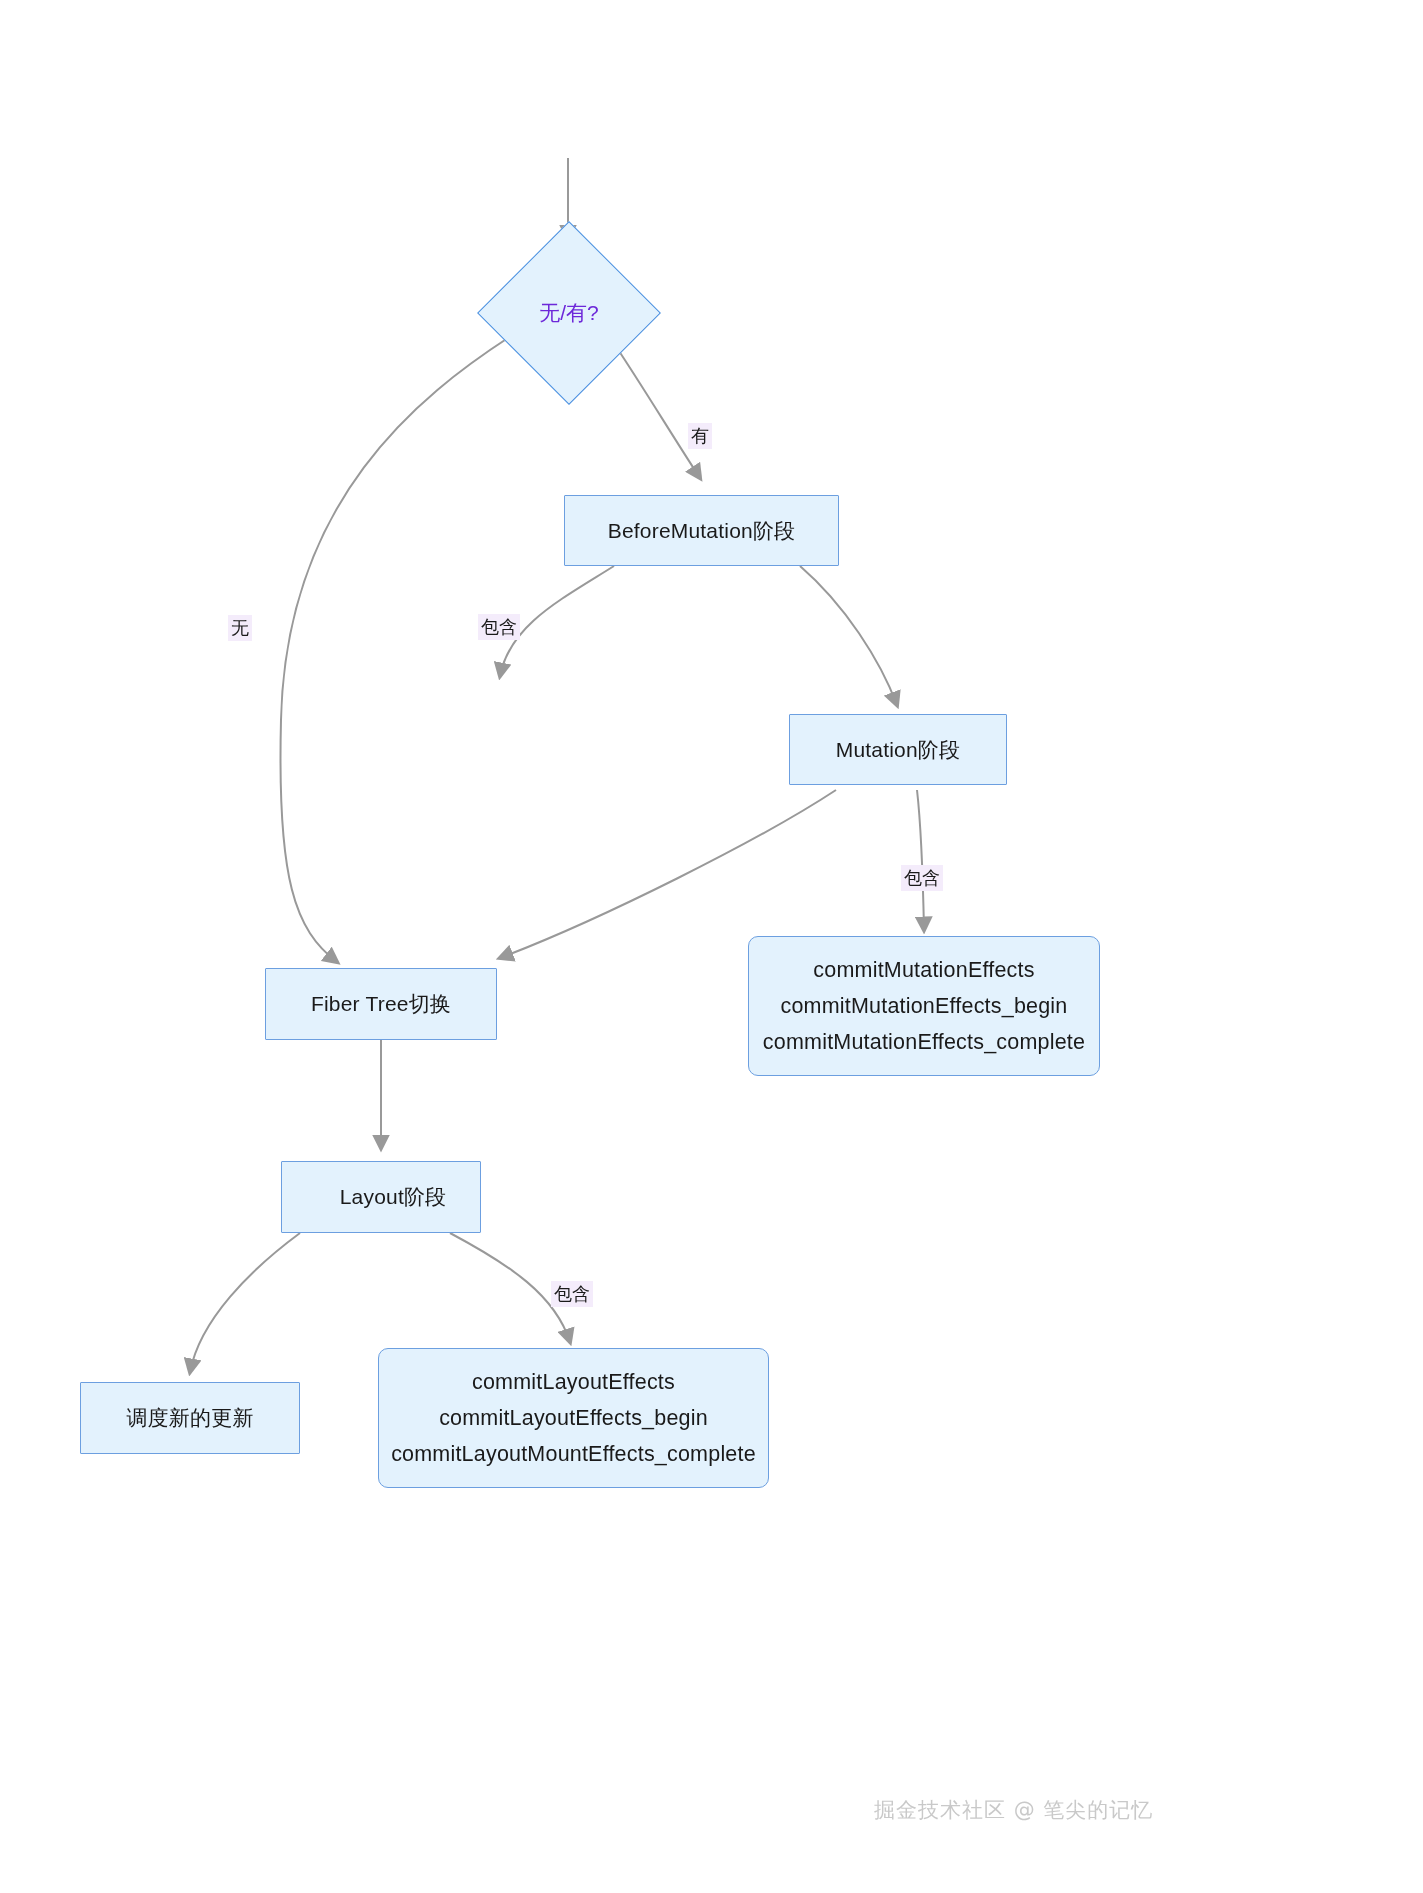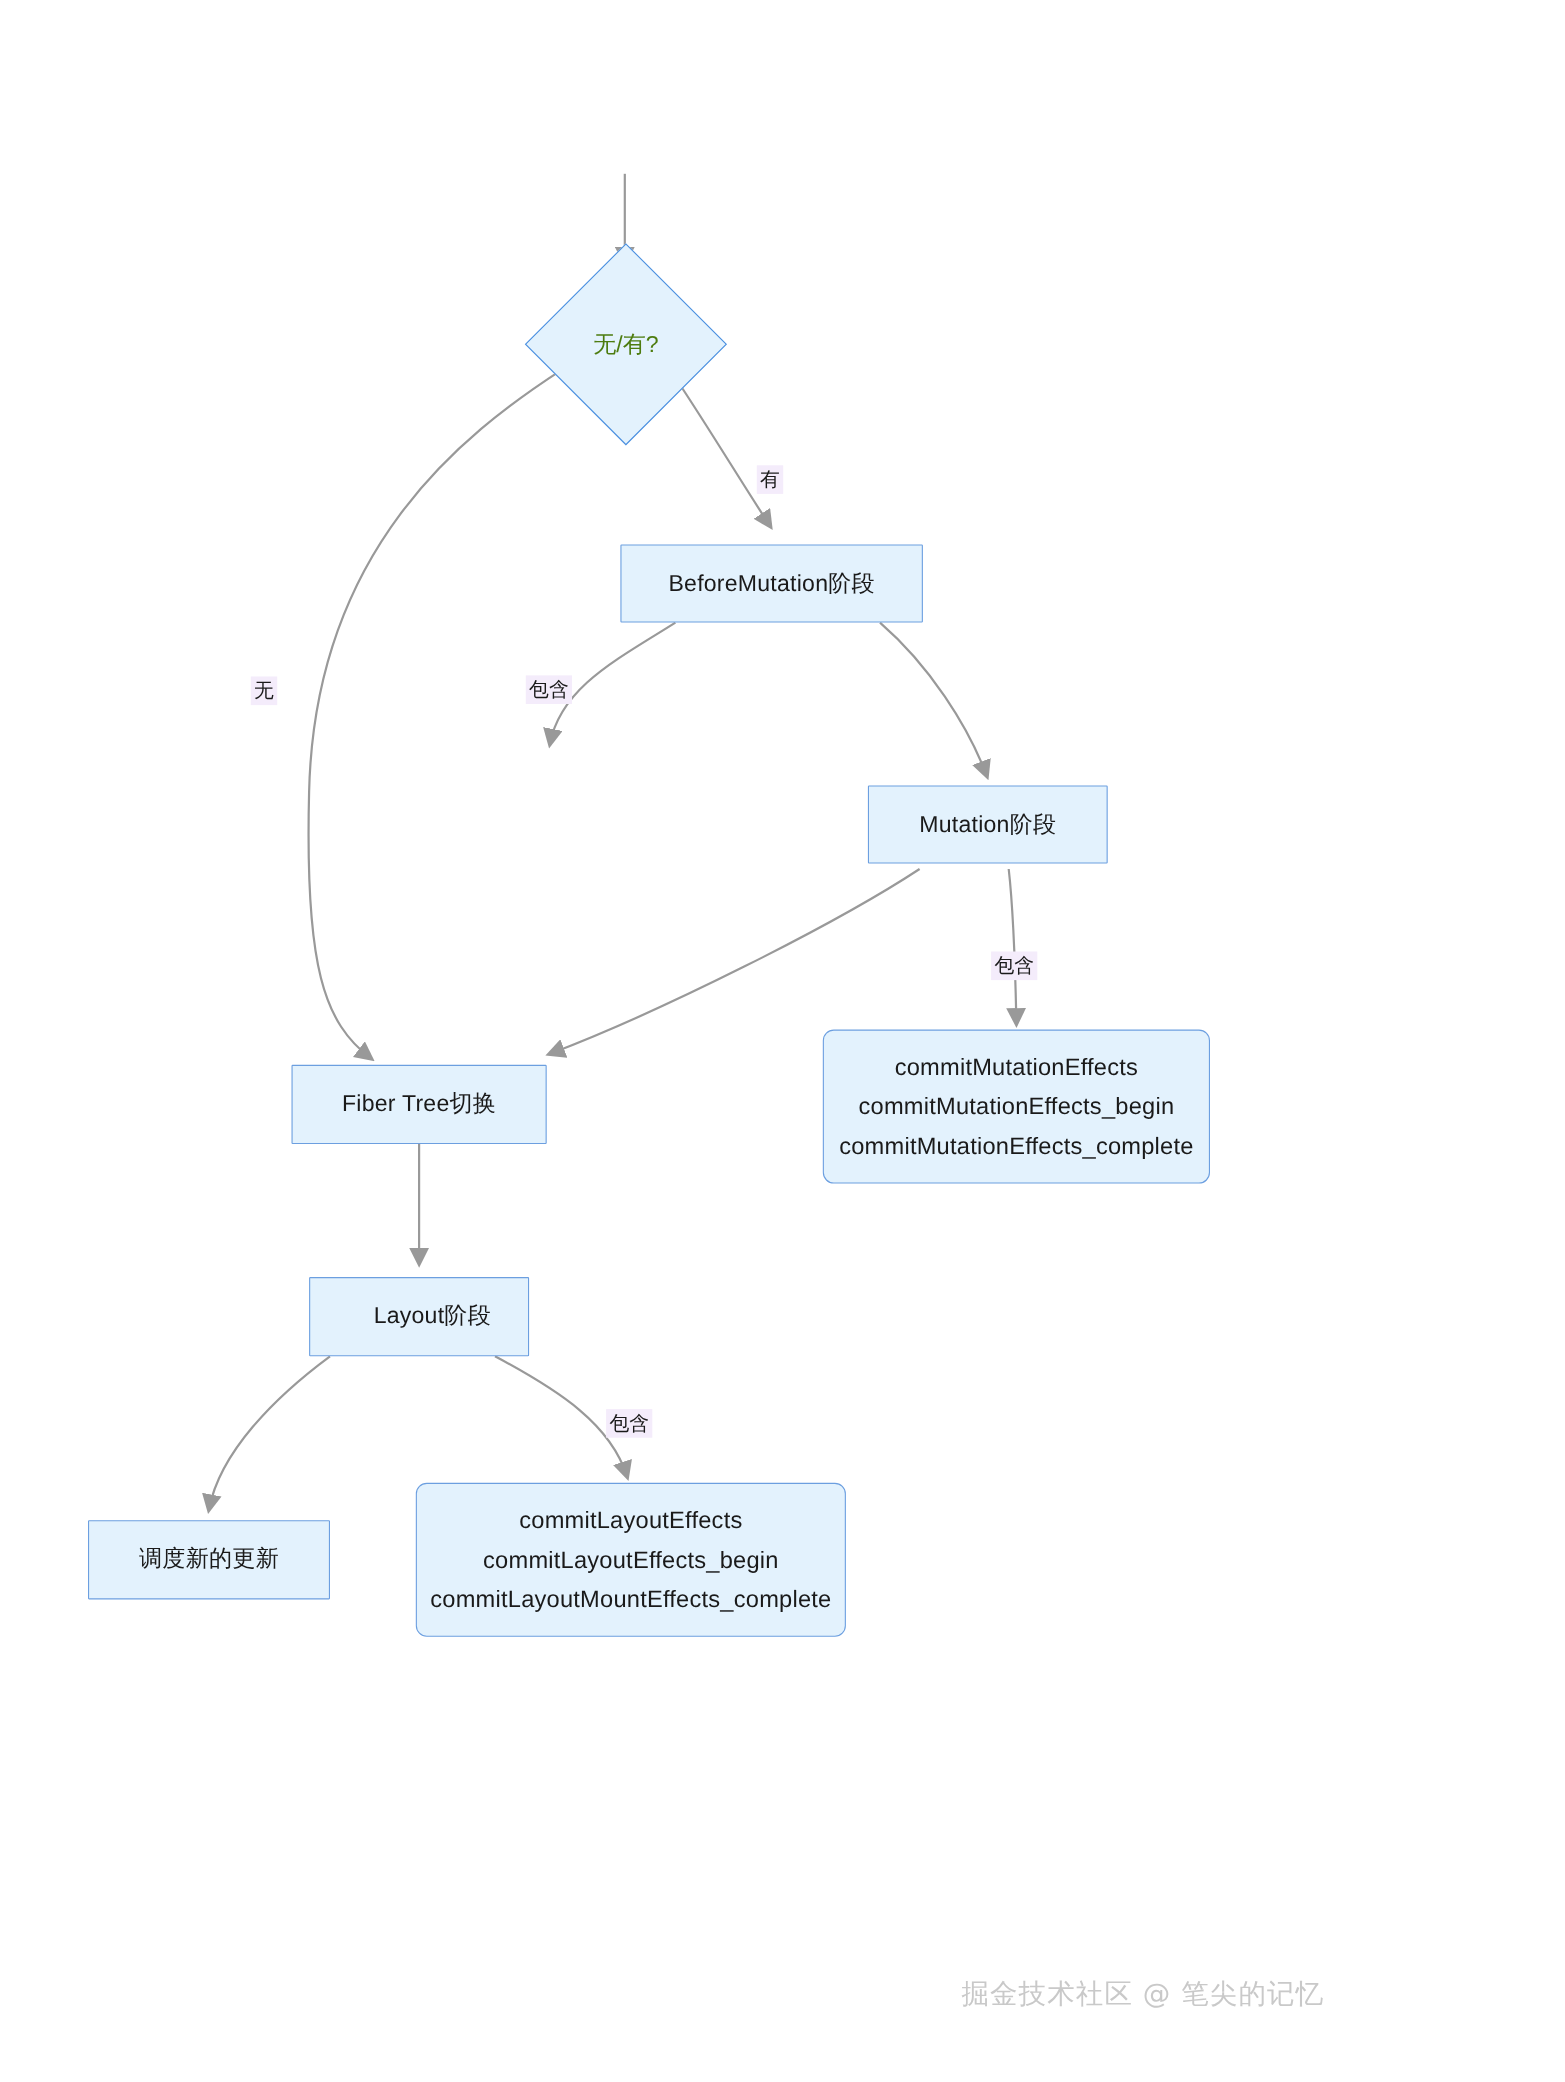--- a/index.html
+++ b/index.html
@@ -63,38 +63,38 @@
   }
   .diamond .dlabel {
     position: absolute;
     left: 0; top: 0;
     width: 100%;
     height: 100%;
     display: flex;
     align-items: center;
     justify-content: center;
     font-size: 21px;
-    color: #4d7c0f;
+    color: #6d28d9;
     z-index: 3;
   }
 
   .edge-label {
     position: absolute;
     background: #f4ecfb;
     color: #1a1a1a;
     font-size: 18px;
     line-height: 22px;
     padding: 2px 3px;
     z-index: 3;
     white-space: nowrap;
   }
 
   .watermark {
     position: absolute;
-    font-size: 25px;
+    font-size: 21px;
     color: #c9c9c9;
     letter-spacing: 1px;
     z-index: 4;
     white-space: nowrap;
     font-family: "DejaVu Sans", sans-serif;
   }
 </style>
 </head>
 <body>
 

